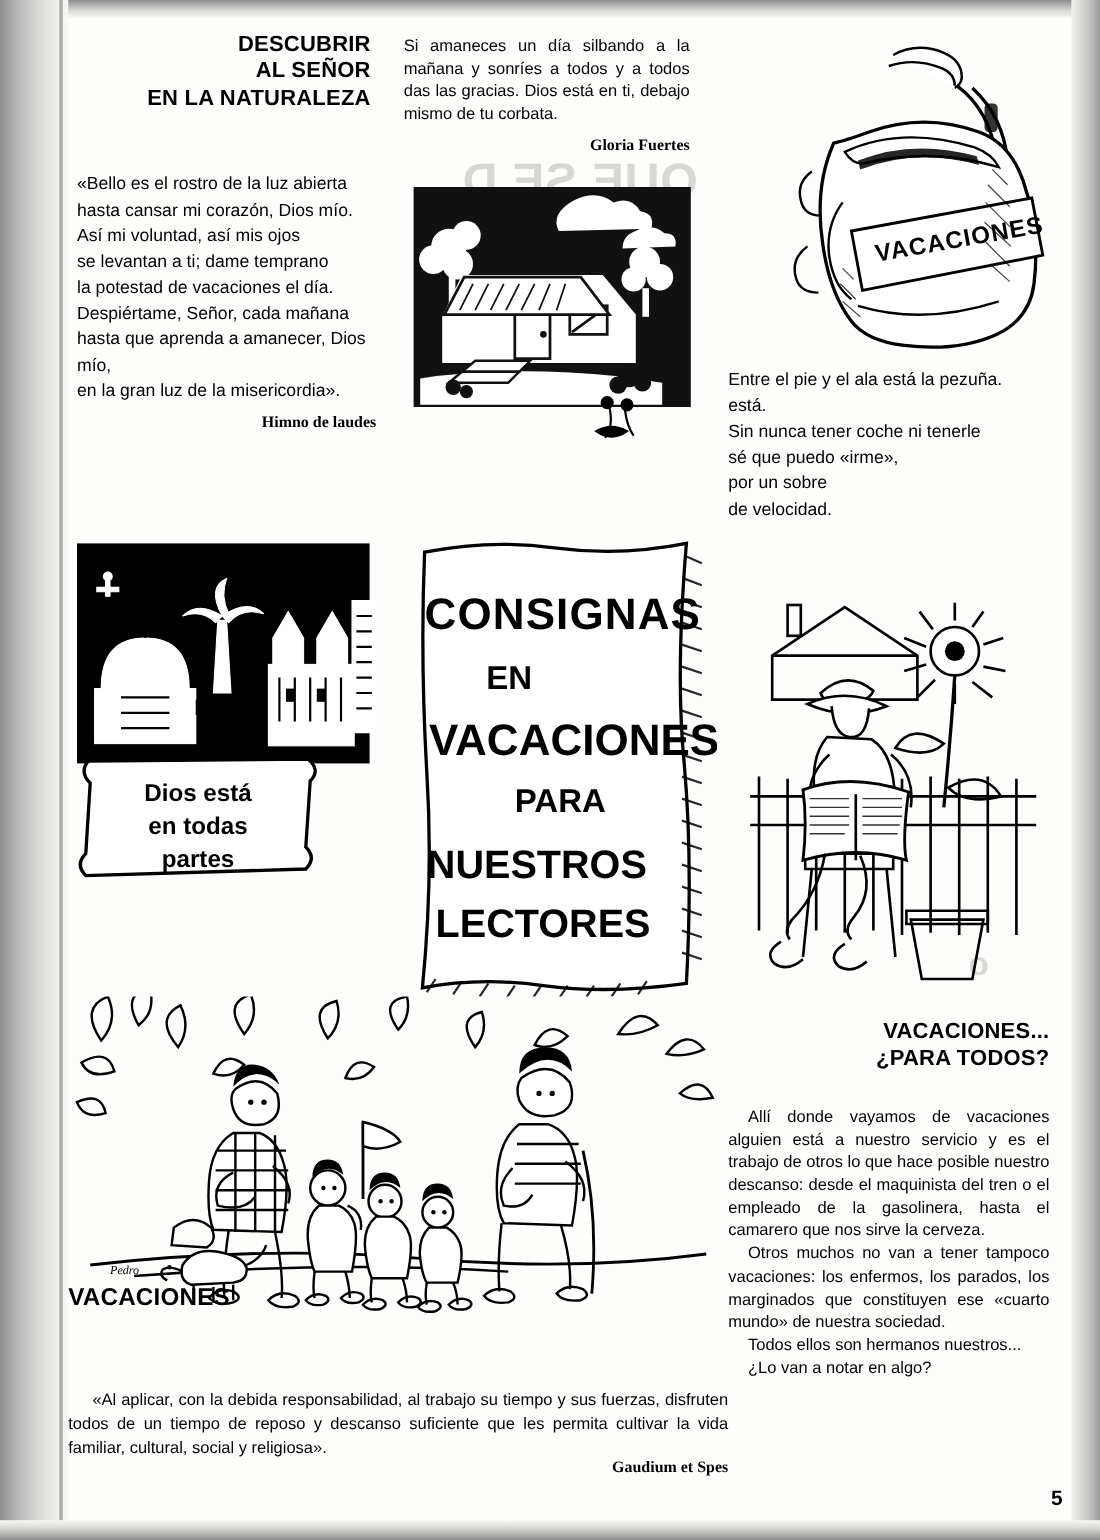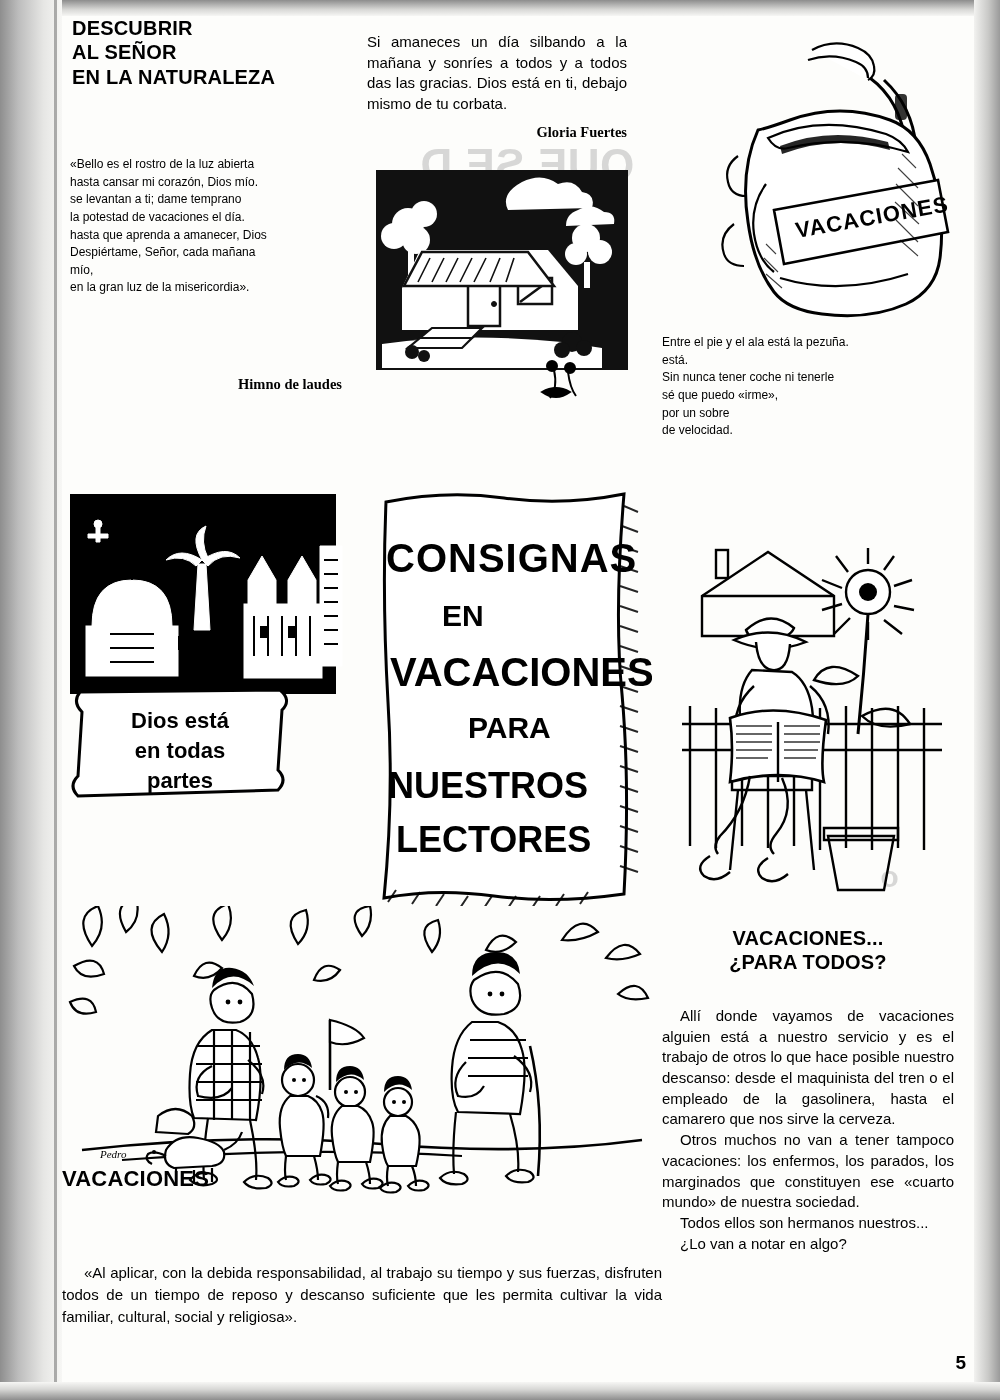--- a/index.html
+++ b/index.html
@@ -78,41 +78,41 @@
     font-size: 20px;
     line-height: 1.22;
     letter-spacing: .2px;
   }
   .body-text {
     font-size: 15px;
     line-height: 1.38;
     text-align: justify;
   }
   .poem {
-    font-size: 12px;
+    font-size: 16px;
     line-height: 1.47;
   }
   .attrib {
     font-weight: bold;
     font-size: 14.5px;
     text-align: right;
     font-family: Liberation Serif, serif;
   }
 
   
-  #col1-title { position: absolute; left: 10px; top: 0; width: 265px; text-align: left; }
+  #col1-title { position: absolute; left: 10px; top: 12px; width: 265px; text-align: right; }
   #col1-poem  { position: absolute; left: 8px;  top: 140px; width: 272px; }
   #col1-attrib{ position: absolute; left: 8px;  top: 360px; width: 272px; }
 
   #col2-text  { position: absolute; left: 305px; top: 16px; width: 260px; }
   #col2-attrib{ position: absolute; left: 305px; top: 108px; width: 260px; }
 
   #col3-poem  { position: absolute; left: 600px; top: 318px; width: 290px; }
 
-  #vac-head   { position: absolute; left: 600px; top: 910px; width: 292px; text-align: center; }
+  #vac-head   { position: absolute; left: 600px; top: 910px; width: 292px; text-align: right; }
   #vac-text   { position: absolute; left: 600px; top: 990px; width: 292px; }
 
   #vacaciones-title { position: absolute; left: 0px; top: 1150px; width: 420px; }
   #gaudium-text     { position: absolute; left: 0px; top: 1222px; width: 600px; margin-top: 24px; }
   #gaudium-attrib   { position: absolute; left: 0px; top: 1310px; width: 600px; }
 
   #page-number { position: absolute; right: 8px; bottom: 8px; font-weight: bold; font-size: 19px; }
 
   
   .illus { position: absolute; }
@@ -143,24 +143,25 @@
 
     <div id="col1-title">
       <div class="head">DESCUBRIR</div>
       <div class="head">AL SEÑOR</div>
       <div class="head">EN LA NATURALEZA</div>
     </div>
 
     <div id="col1-poem" class="poem">
       <div>«Bello es el rostro de la luz abierta</div>
       <div>hasta cansar mi corazón, Dios mío.</div>
+      <div>Así mi voluntad, así mis ojos</div>
       <div>se levantan a ti; dame temprano</div>
       <div>la potestad de vacaciones el día.</div>
+      <div>Despiértame, Señor, cada mañana</div>
       <div>hasta que aprenda a amanecer, Dios</div>
-      <div>Despiértame, Señor, cada mañana</div>
       <div>mío,</div>
       <div>en la gran luz de la misericordia».</div>
     </div>
 
     <div id="col1-attrib" class="attrib">Himno de laudes</div>
 
     <div id="col2-text" class="body-text">Si amaneces un día silbando a la mañana y sonríes a todos y a todos das las gracias. Dios está en ti, debajo mismo de tu corbata.</div>
     <div id="col2-attrib" class="attrib">Gloria Fuertes</div>
 
     <div id="col3-poem" class="poem">
@@ -179,20 +180,21 @@
 
     <div id="vac-text" class="body-text">
       <p style="margin:0 0 0 0; text-indent:18px;">Allí donde vayamos de vacaciones alguien está a nuestro servicio y es el trabajo de otros lo que hace posible nuestro descanso: desde el maquinista del tren o el empleado de la gasolinera, hasta el camarero que nos sirve la cerveza.</p>
       <p style="margin:0; text-indent:18px;">Otros muchos no van a tener tampoco vacaciones: los enfermos, los parados, los marginados que constituyen ese «cuarto mundo» de nuestra sociedad.</p>
       <p style="margin:0; text-indent:18px;">Todos ellos son hermanos nuestros...</p>
       <p style="margin:0; text-indent:18px;">¿Lo van a notar en algo?</p>
     </div>
 
     <div id="vacaciones-title" class="head" style="font-size:22px;">VACACIONES</div>
     <div id="gaudium-text" class="body-text" style="text-indent:22px; font-size:15px; line-height:1.45;">«Al aplicar, con la debida responsabilidad, al trabajo su tiempo y sus fuerzas, disfruten todos de un tiempo de reposo y descanso suficiente que les permita cultivar la vida familiar, cultural, social y religiosa».</div>
+    <div id="gaudium-attrib" class="attrib">Gaudium et Spes</div>
 
     <div id="page-number">5</div>
 
     <div class="illus" id="illus-backpack">
       <svg viewBox="0 0 295 290" width="295" height="290">
         <g fill="none" stroke="#000" stroke-width="2.2">
 
           <path d="M150 16 q22 -12 46 -2 q14 6 16 18 q2 10 -6 14" fill="#fff"></path>
           <path d="M146 26 q24 -8 48 2 q12 5 12 16"></path>
 

